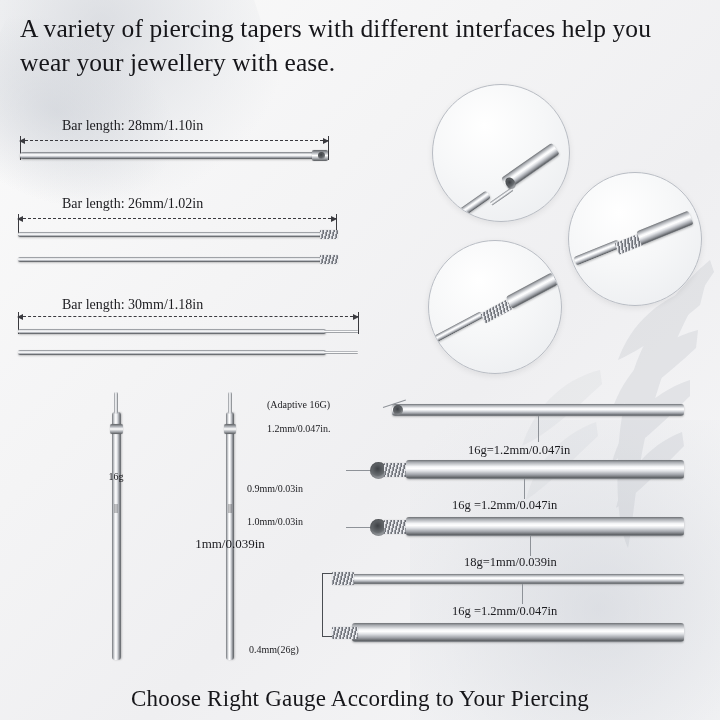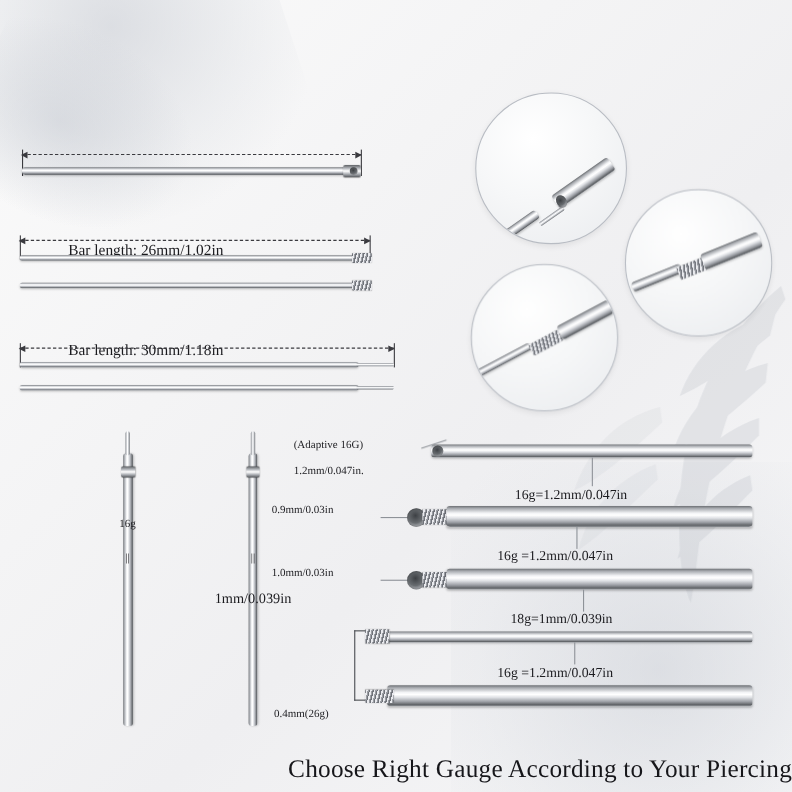--- a/index.html
+++ b/index.html
@@ -54,21 +54,21 @@
     font-size: 25.5px;
     line-height: 1.32;
     letter-spacing: 0.1px;
     color: #16161a;
   }
   .footline {
     position: absolute;
     left: 0;
     right: 0;
     bottom: 8px;
-    text-align: right;
+    text-align: center;
     font-size: 23px;
     color: #16161a;
     letter-spacing: 0.2px;
   }
 
   
   .lbl {
     position: absolute;
     font-size: 10px;
     color: #1b1b1f;
@@ -211,41 +211,43 @@
       <path d="M210 10 C150 60 120 130 118 210 C116 250 120 280 128 298 C132 280 134 250 140 215 C152 140 180 70 214 22 Z"></path>
       <path d="M205 35 C160 45 130 75 118 110 C140 100 170 80 200 55 Z"></path>
       <path d="M198 80 C152 92 124 124 112 160 C138 148 168 124 196 98 Z"></path>
       <path d="M190 130 C148 144 122 176 112 212 C136 198 164 172 190 146 Z"></path>
       <path d="M182 182 C146 196 124 226 116 258 C138 244 162 218 184 196 Z"></path>
       <path d="M100 120 C60 130 34 160 22 196 C48 184 76 158 102 134 Z" opacity="0.5"></path>
       <path d="M96 172 C58 186 34 216 26 250 C50 234 74 208 98 186 Z" opacity="0.5"></path>
     </g>
   </svg>
 
-
+  <div class="headline">A variety of piercing tapers with different interfaces help you wear your jewellery with ease.</div>
+
+  <div class="lbl dim-title" style="left:62px; top:118px;">Bar length: 28mm/1.10in</div>
   <div class="dimline" style="left:20px; top:140px; width:308px;"></div>
   <div class="dimtick" style="left:20px; top:136px; height:24px;"></div>
   <div class="dimtick" style="left:328px; top:136px; height:24px;"></div>
 
   <div class="bar" style="left:20px; top:152px; width:300px; height:7px;"></div>
   <div class="collar" style="left:312px; top:150px; width:16px; height:11px;"></div>
   <div class="socket" style="left:318px; top:152px; width:7px; height:7px;"></div>
 
-  <div class="lbl dim-title" style="left:62px; top:196px;margin-top:25px;">Bar length: 26mm/1.02in</div>
+  <div class="lbl dim-title" style="left:62px; top:196px;">Bar length: 26mm/1.02in</div>
   <div class="dimline" style="left:18px; top:218px; width:318px;"></div>
   <div class="dimtick" style="left:18px; top:214px; height:22px;"></div>
   <div class="dimtick" style="left:336px; top:214px; height:22px;"></div>
 
   <div class="bar thin" style="left:18px; top:232px; width:306px; height:5px;"></div>
   <div class="thread" style="left:320px; top:230px; width:18px; height:9px;"></div>
 
   <div class="bar thin" style="left:18px; top:257px; width:306px; height:5px;"></div>
   <div class="thread" style="left:320px; top:255px; width:18px; height:9px;"></div>
 
-  <div class="lbl dim-title" style="left:62px; top:312px;">Bar length: 30mm/1.18in</div>
+  <div class="lbl dim-title" style="left:62px; top:297px;">Bar length: 30mm/1.18in</div>
   <div class="dimline" style="left:18px; top:316px; width:340px;"></div>
   <div class="dimtick" style="left:18px; top:312px; height:22px;"></div>
   <div class="dimtick" style="left:358px; top:312px; height:22px;"></div>
 
   <div class="bar thin" style="left:18px; top:329px; width:308px; height:5px;"></div>
   <div class="tip-cone" style="left:324px; top:330px; width:34px; height:3px;"></div>
 
   <div class="bar thin" style="left:18px; top:350px; width:308px; height:5px;"></div>
   <div class="tip-cone" style="left:324px; top:351px; width:34px; height:3px;"></div>
 
@@ -290,21 +292,21 @@
 
   <div class="lbl" style="left:267px; top:399px;">(Adaptive 16G)</div>
   <div class="lbl" style="left:267px; top:423px;">1.2mm/0.047in.</div>
   <div class="leader h" style="left:383px; top:407px; width:24px; transform:rotate(-18deg); transform-origin:left center;"></div>
 
   <div class="bar" style="left:392px; top:404px; width:292px; height:12px;"></div>
   <div class="socket" style="left:393px; top:405px; width:10px; height:10px;"></div>
   <div class="lbl" style="left:468px; top:443px; font-size:12.5px;font-family:Liberation Serif, serif;">16g=1.2mm/0.047in</div>
   <div class="leader v" style="left:538px; top:416px; height:26px;"></div>
 
-  <div class="lbl" style="left:247px; top:458px;">0.9mm/0.03in</div>
+  <div class="lbl" style="left:247px; top:483px;">0.9mm/0.03in</div>
   <div class="leader h" style="left:346px; top:470px; width:26px;"></div>
 
   <div class="socket" style="left:370px; top:462px; width:17px; height:17px;"></div>
   <div class="thread" style="left:384px; top:463px; width:26px; height:14px;"></div>
   <div class="bar" style="left:406px; top:460px; width:278px; height:19px;"></div>
   <div class="lbl" style="left:452px; top:498px; font-size:12.5px;">16g =1.2mm/0.047in</div>
   <div class="leader v" style="left:524px; top:479px; height:20px;"></div>
 
   <div class="lbl" style="left:247px; top:516px;">1.0mm/0.03in</div>
   <div class="leader h" style="left:346px; top:527px; width:26px;"></div>

